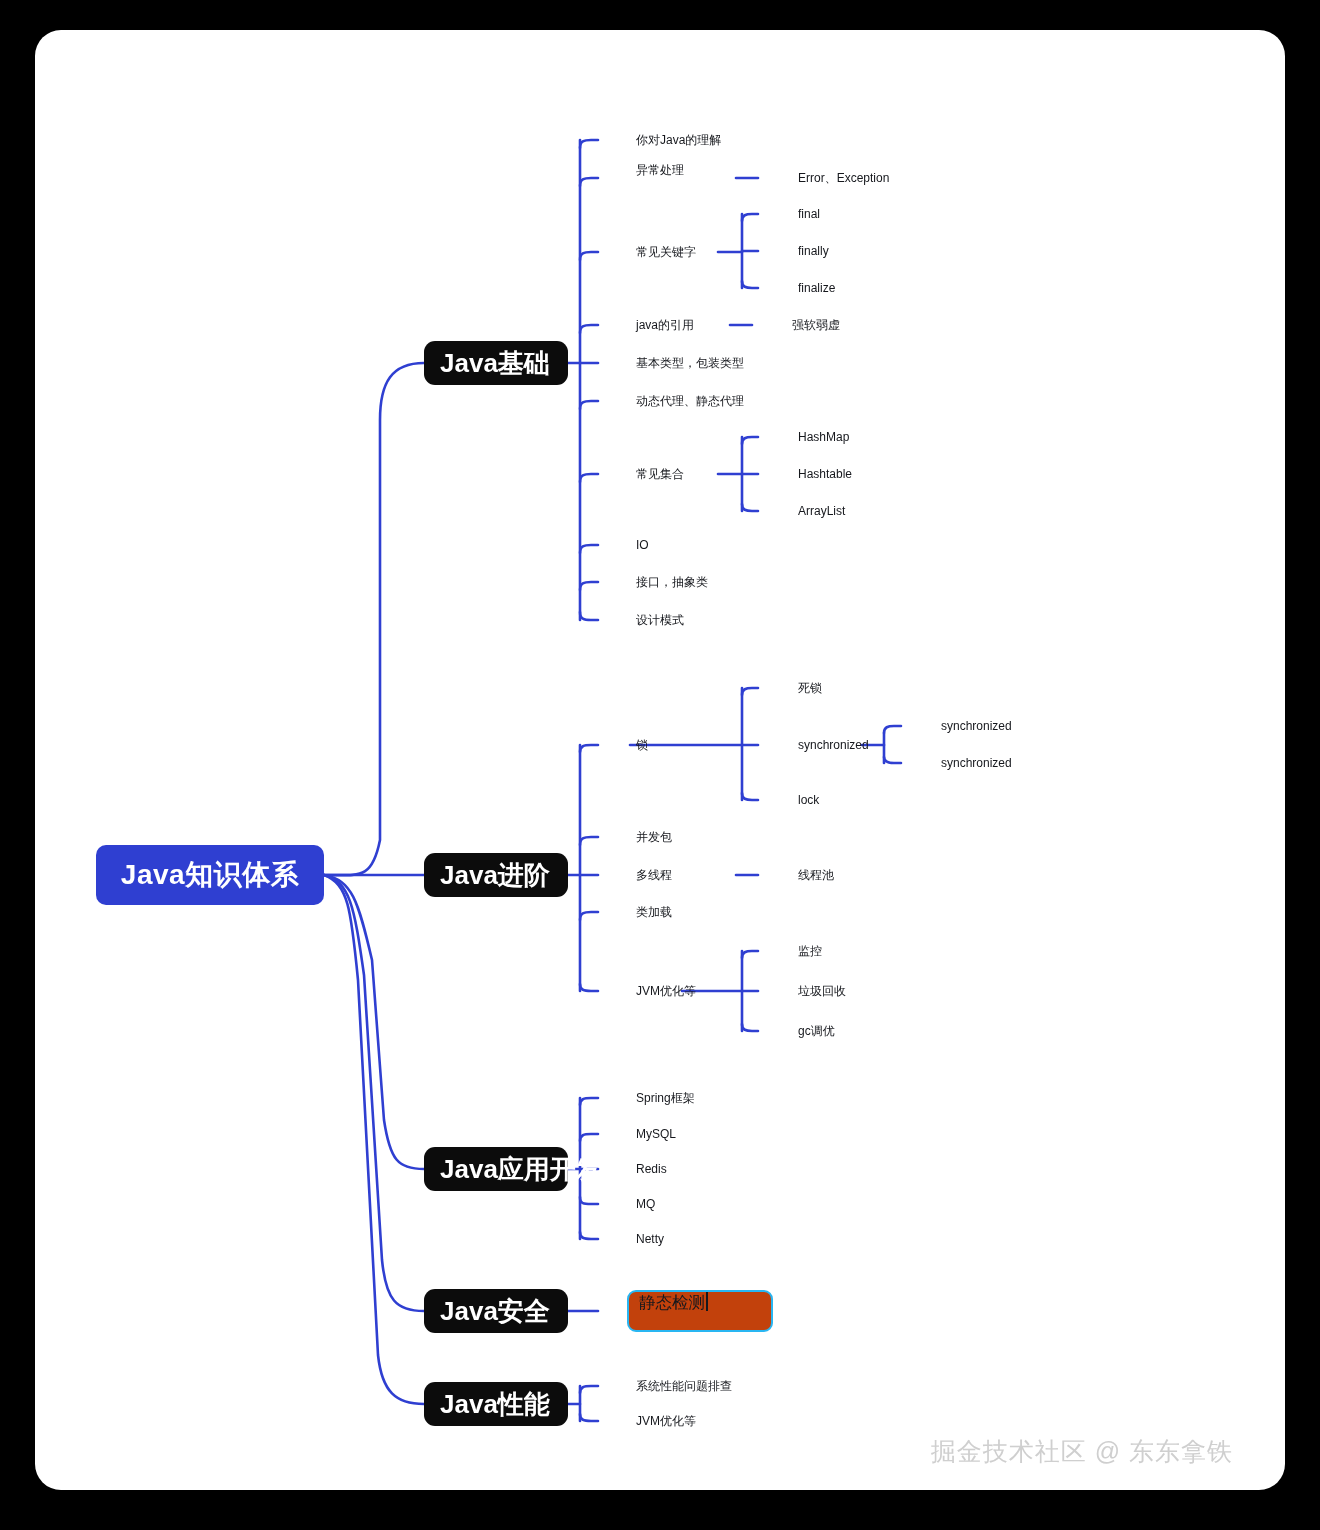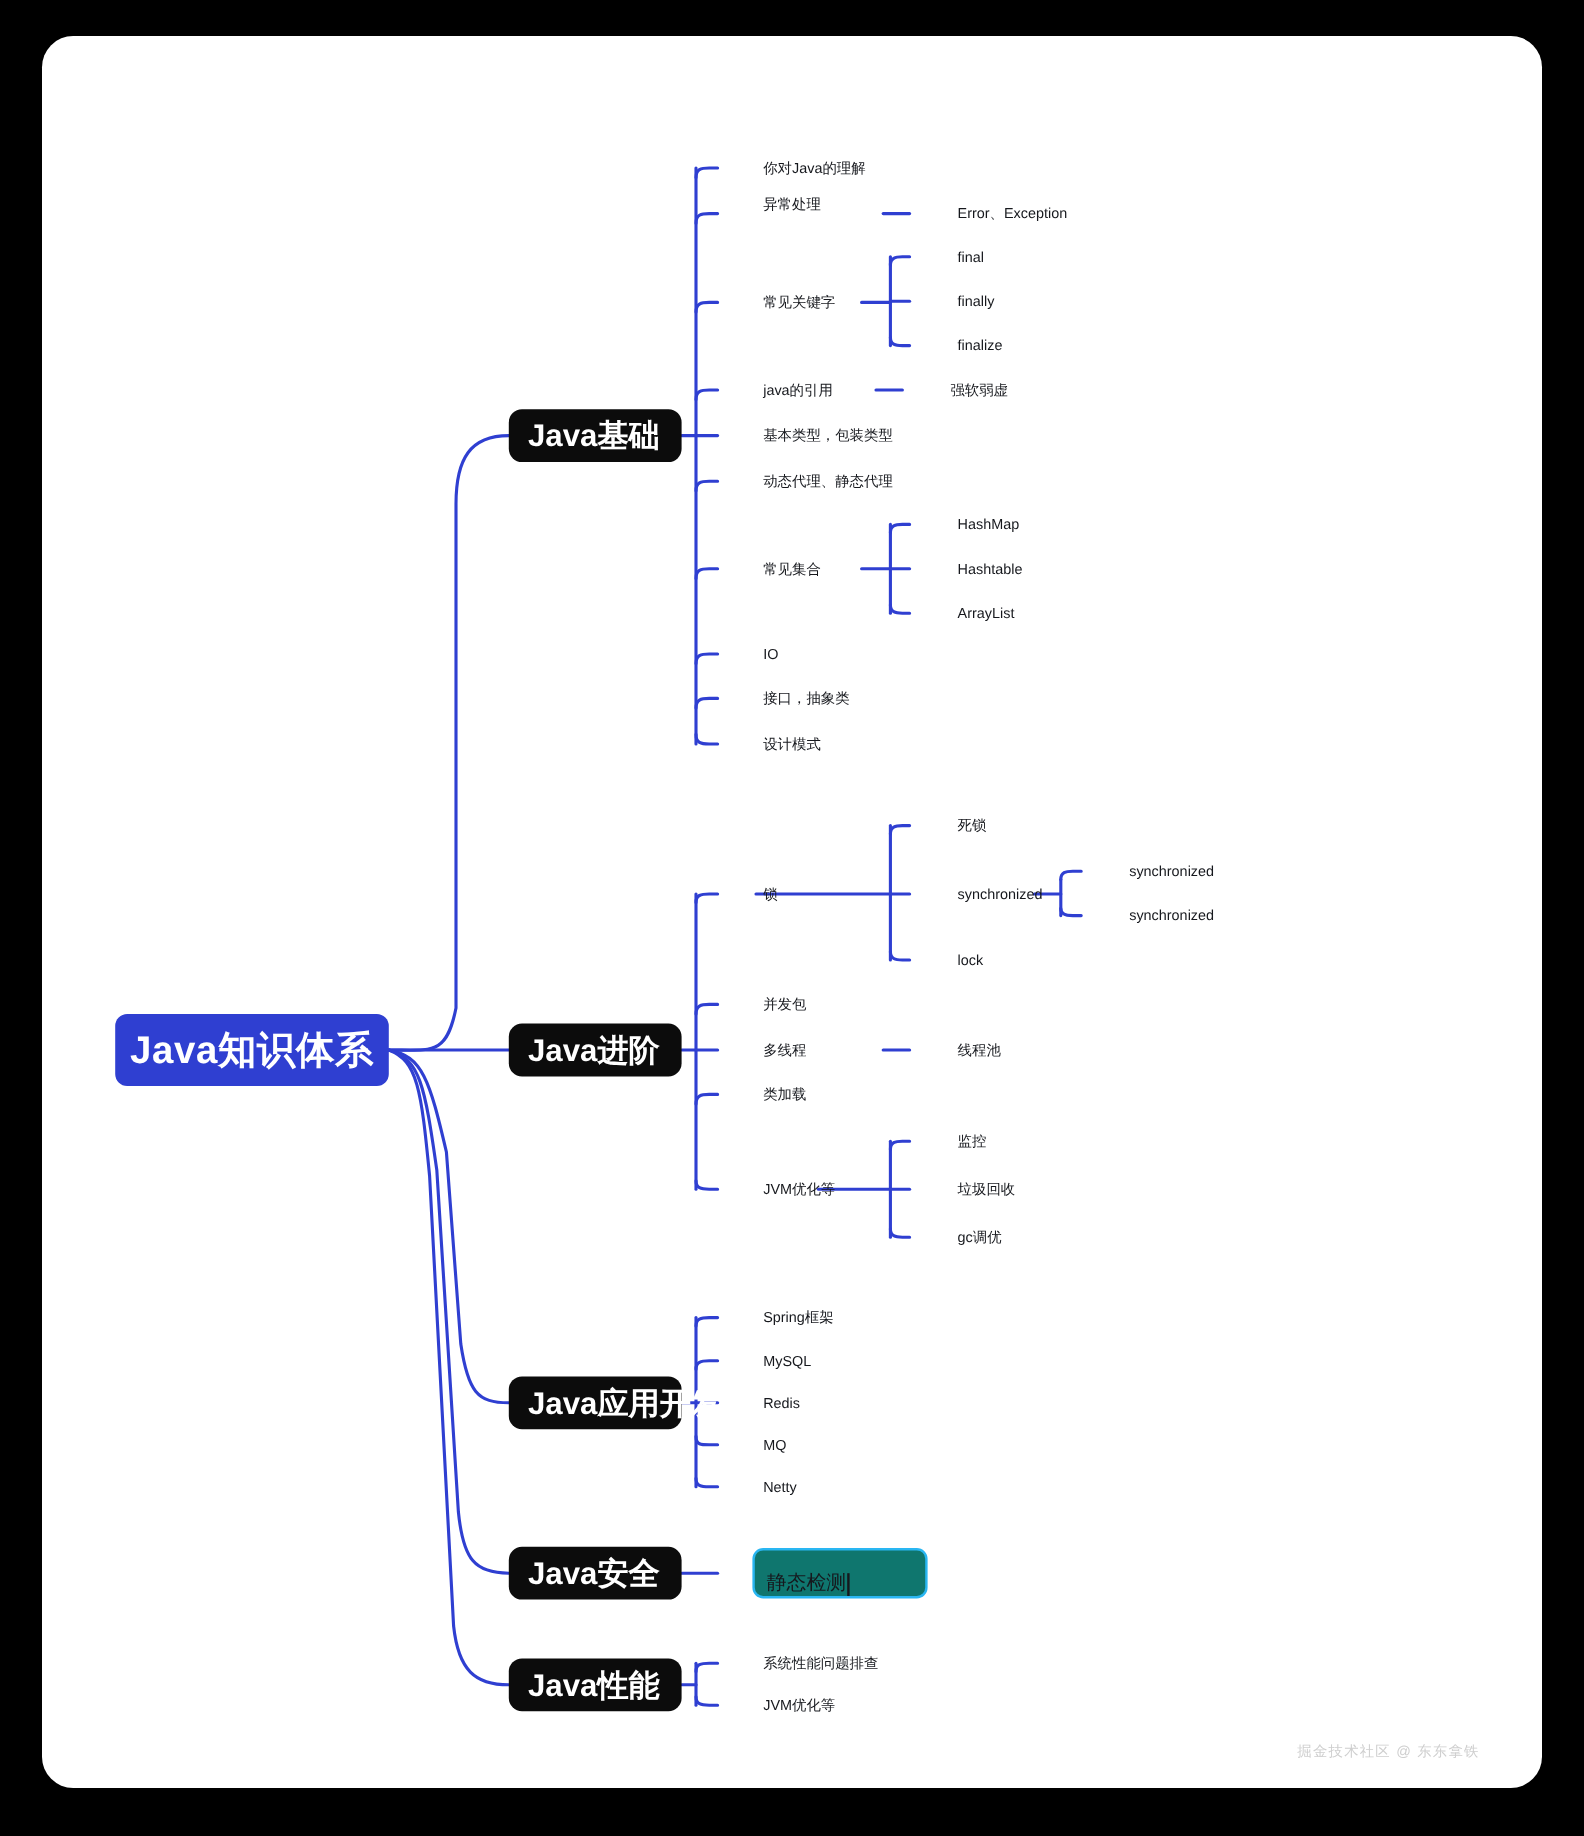--- a/index.html
+++ b/index.html
@@ -33,21 +33,21 @@
     line-height: 1;
   }
 
   .root-node {
     left: 96px; top: 845px;
     width: 228px; height: 60px;
     background: #2F3FD1;
     border-radius: 10px;
     display: flex; align-items: center; justify-content: center;
     color: #ffffff;
-    font-size: 32px;
+    font-size: 28px;
     font-weight: 700;
     letter-spacing: .5px;
   }
 
   .branch-node {
     left: 424px;
     width: 144px; height: 44px;
     background: #0c0c0c;
     border-radius: 11px;
     display: flex; align-items: center;
@@ -63,42 +63,42 @@
     transform: translateY(-50%);
   }
   .leaf.l2 { left: 601px; }
 
   .editing-wrap {
     position: absolute;
     left: 592px;
     width: 146px; height: 42px;
     border: 2.5px solid #29b6f2;
     border-radius: 9px;
-    background: #0f766e;
+    background: #c2410c;
     transform: translateY(-50%);
-    display: flex; align-items: flex-end;
+    display: flex; align-items: flex-start;
     padding-left: 10px;
   }
   .editing-wrap .leaf-text {
     color: #16181d;
     font-size: 16.5px;
   }
   .caret {
     display: inline-block;
     width: 1.5px; height: 19px;
     background: #16181d;
     margin-left: 1px;
     vertical-align: middle;
   }
 
   .watermark {
     position: absolute;
     right: 52px; bottom: 22px;
     color: #cfcfcf;
-    font-size: 12px;
+    font-size: 25px;
     letter-spacing: 1px;
     user-select: none;
   }
 </style>
 </head>
 <body>
 
 <div id="stage">
 
   <div id="canvas">

